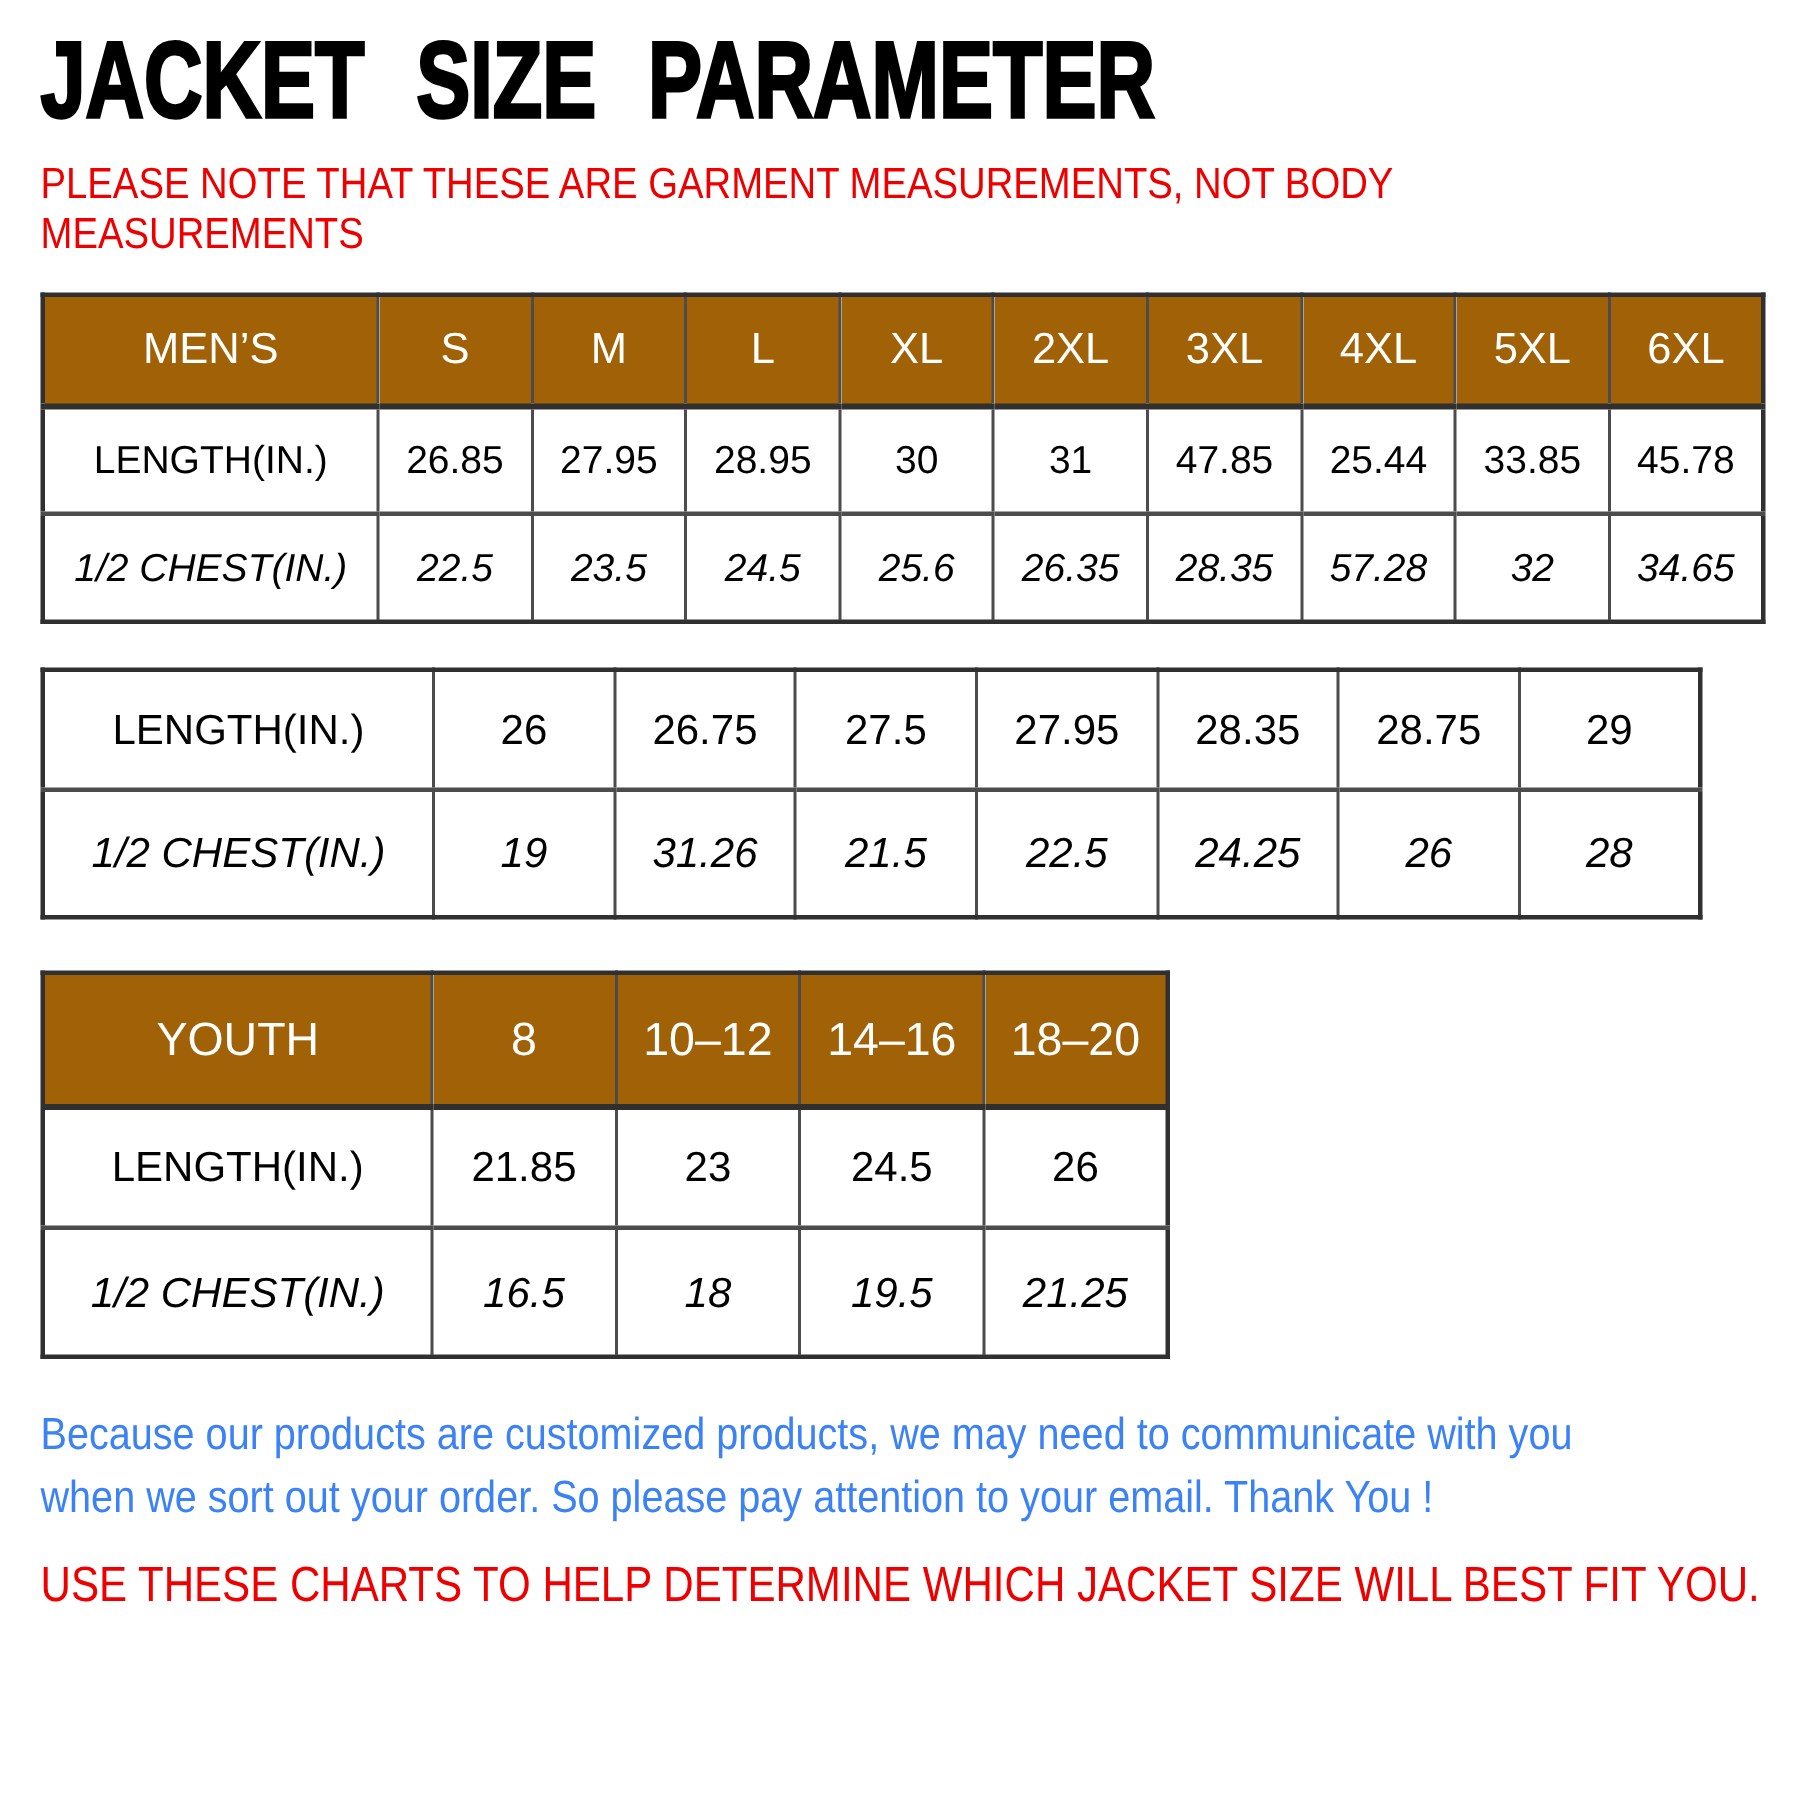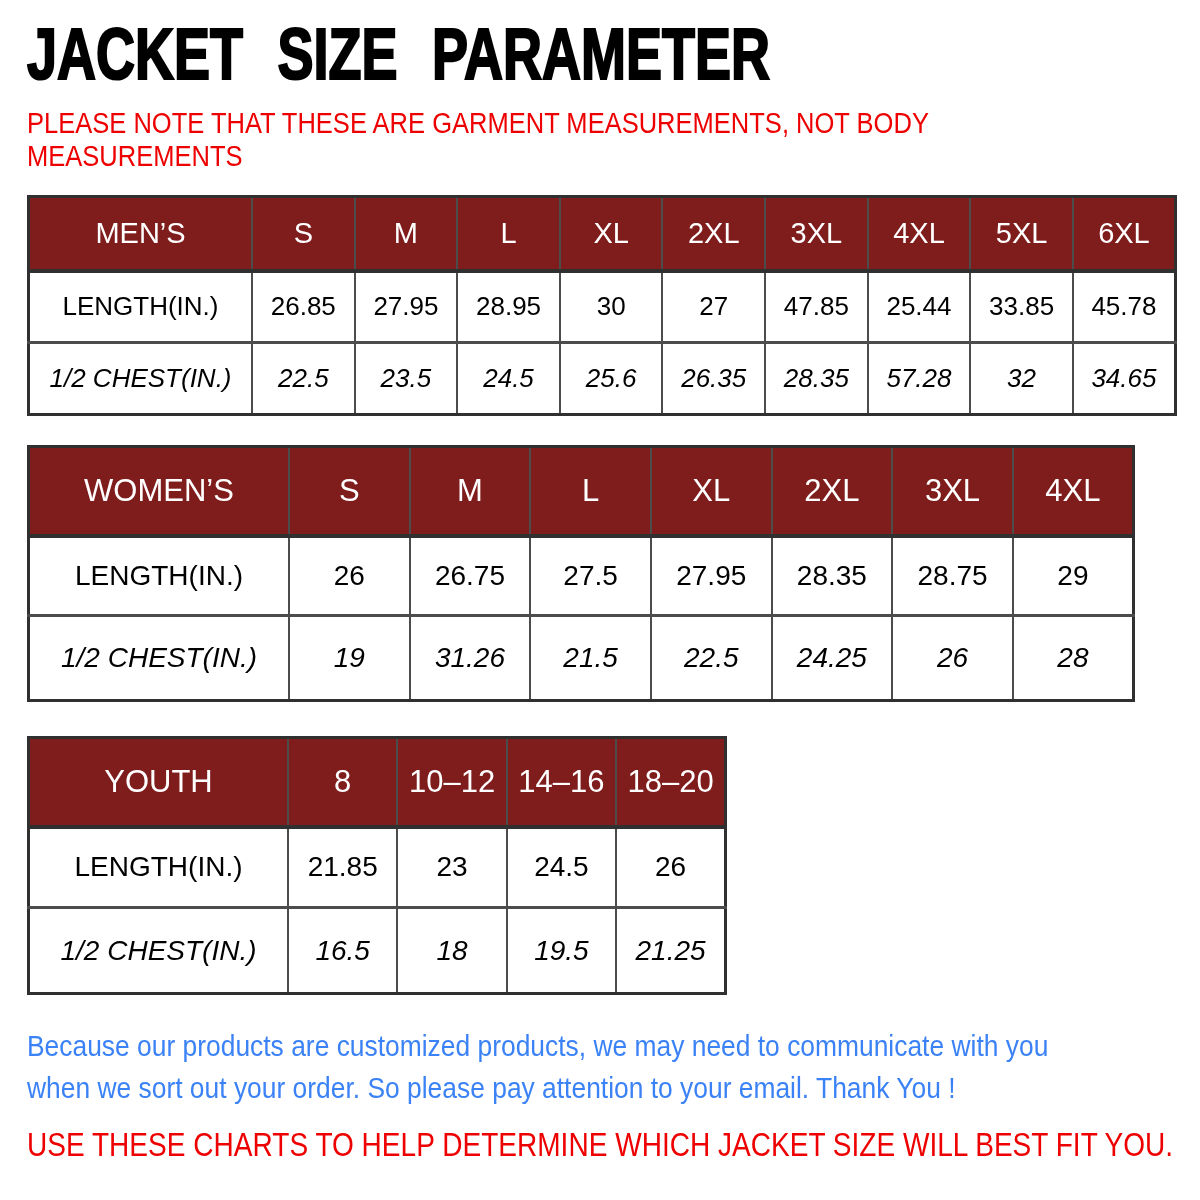--- a/index.html
+++ b/index.html
@@ -48,30 +48,30 @@
   }
   table.size-table td {
     border: 2px solid #4c4c4c;
     text-align: center;
     vertical-align: middle;
     color: #000000;
     padding: 0;
     overflow: hidden;
   }
   table.size-table tr.head td {
-    background: #7f1d1d;
+    background: #a16207;
     color: #ffffff;
     border-bottom-width: 4px;
     border-bottom-color: #303030;
   }
   table.size-table tr.data-2 td { border-top-width: 3px; font-style: italic; }
 
   table.mens   { width: 1150px; margin-top: 22px; }
   table.womens { width: 1108px; margin-top: 29px; }
-  table.youth  { width: 700px;  margin-top: 34px; padding-left: 46px; }
+  table.youth  { width: 753px;  margin-top: 34px; padding-left: 46px; }
 
   .mens   tr.head   { height: 74px; }
   .mens   tr.data-1 { height: 72px; }
   .mens   tr.data-2 { height: 72px; }
   .womens tr.head   { height: 89px; }
   .womens tr.data-1 { height: 80px; }
   .womens tr.data-2 { height: 85px; }
   .youth  tr.head   { height: 89px; }
   .youth  tr.data-1 { height: 81px; }
   .youth  tr.data-2 { height: 86px; }
@@ -133,21 +133,21 @@
         <td>4XL</td>
         <td>5XL</td>
         <td>6XL</td>
       </tr>
       <tr class="data-1">
         <td class="cat">LENGTH(IN.)</td>
         <td>26.85</td>
         <td>27.95</td>
         <td>28.95</td>
         <td>30</td>
-        <td>27</td>
+        <td>31</td>
         <td>47.85</td>
         <td>25.44</td>
         <td>33.85</td>
         <td>45.78</td>
       </tr>
       <tr class="data-2">
         <td class="cat">1/2 CHEST(IN.)</td>
         <td>22.5</td>
         <td>23.5</td>
         <td>24.5</td>
@@ -156,30 +156,20 @@
         <td>28.35</td>
         <td>57.28</td>
         <td>32</td>
         <td>34.65</td>
       </tr>
     </tbody>
   </table>
 
   <table class="size-table womens">
     <tbody>
-      <tr class="head">
-        <td class="cat">WOMEN’S</td>
-        <td>S</td>
-        <td>M</td>
-        <td>L</td>
-        <td>XL</td>
-        <td>2XL</td>
-        <td>3XL</td>
-        <td>4XL</td>
-      </tr>
       <tr class="data-1">
         <td class="cat">LENGTH(IN.)</td>
         <td>26</td>
         <td>26.75</td>
         <td>27.5</td>
         <td>27.95</td>
         <td>28.35</td>
         <td>28.75</td>
         <td>29</td>
       </tr>

